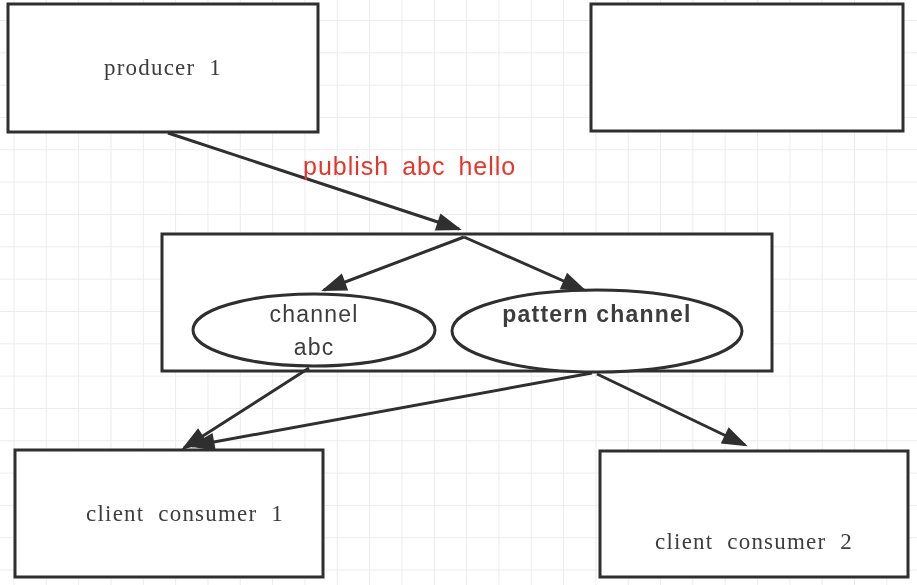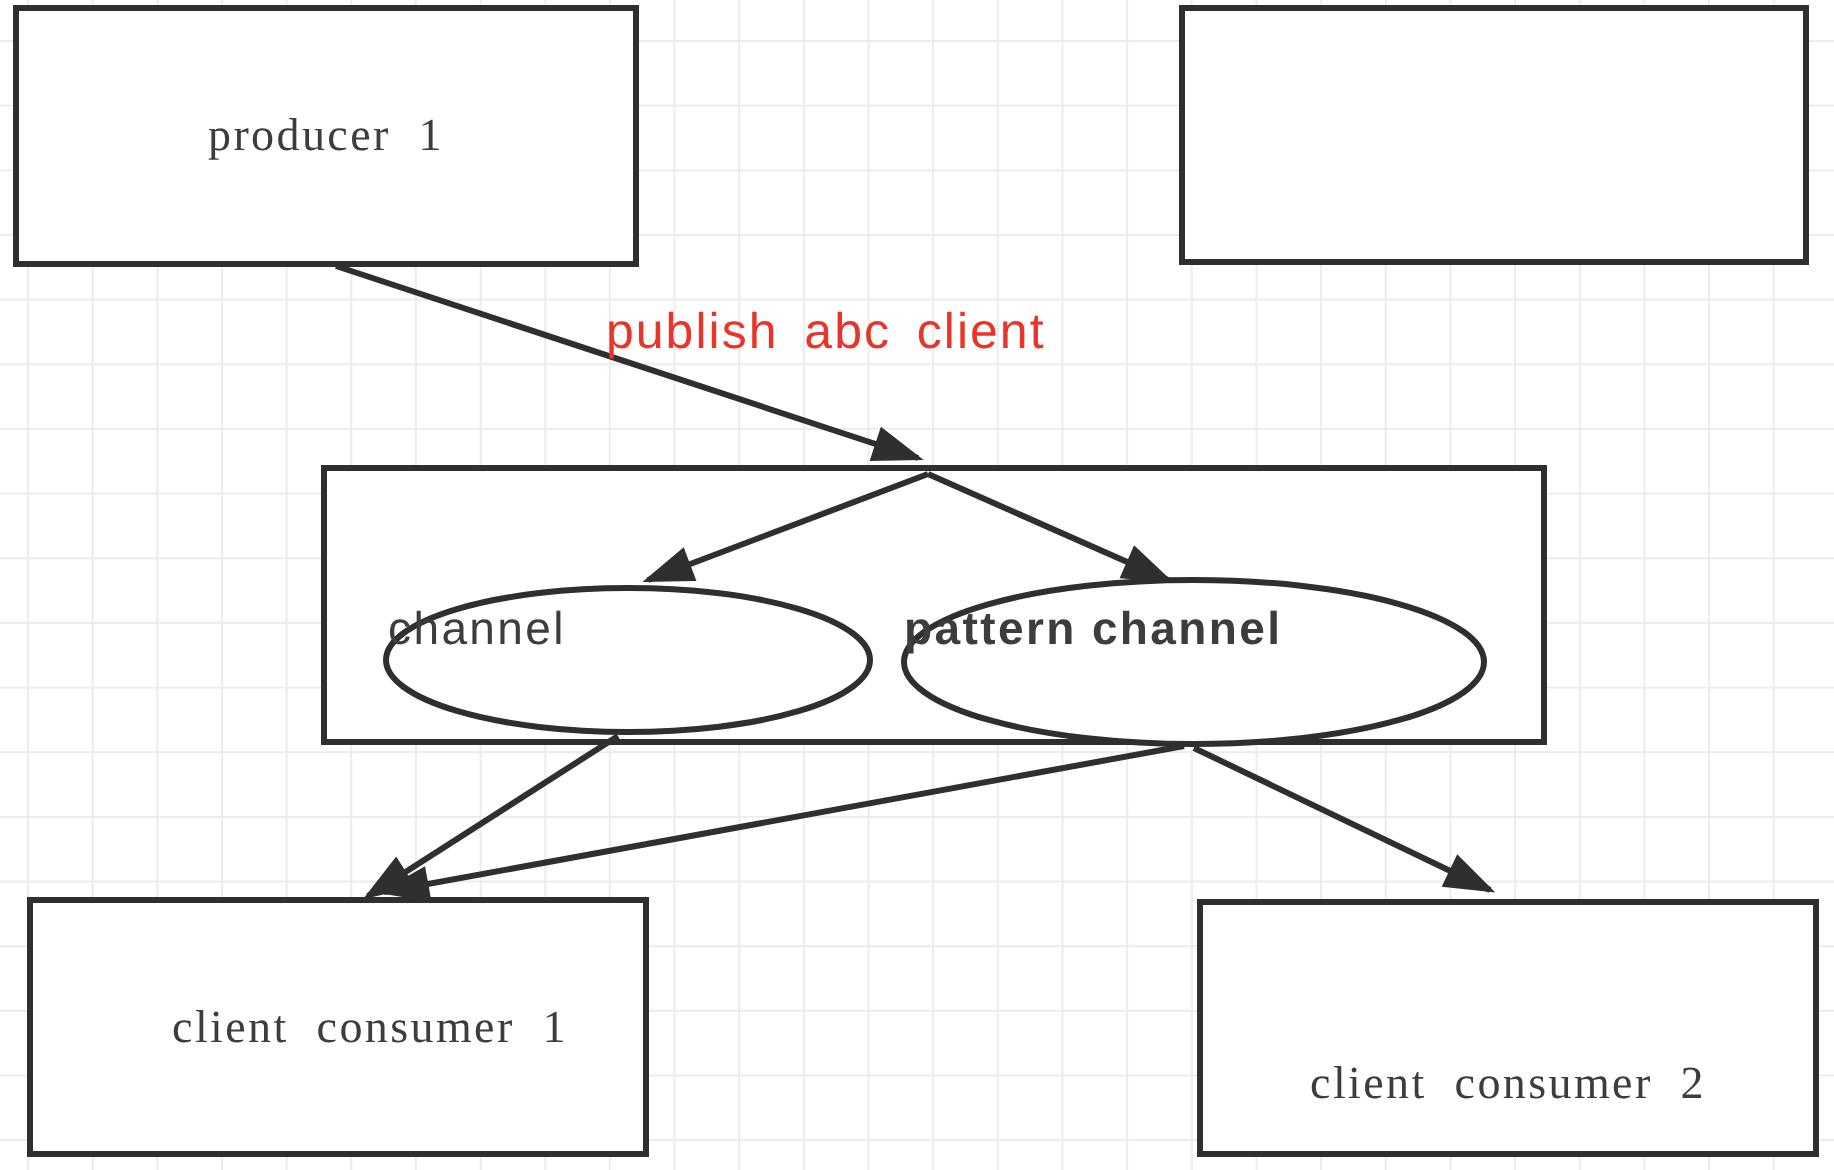--- a/index.html
+++ b/index.html
@@ -42,21 +42,21 @@
   }
   .label.producer-1 { left: 8px;   top: 4px;   width: 310px; height: 128px; }
   .label.producer-2 { left: 591px; top: 4px;   width: 312px; height: 127px; }
   .label.consumer-1 { left: 15px;  top: 450px; width: 340px; height: 127px; }
   .label.consumer-2 { left: 600px; top: 470px; width: 308px; height: 144px; }
   .ellipse-label {
     position: absolute;
     color: #3d3d3d;
     font-size: 23px;
     letter-spacing: 1.2px;
-    text-align: left;
+    text-align: center;
     line-height: 33px;
     pointer-events: none;
   }
   .ellipse-label.channel-abc    { left: 194px; top: 298px; width: 240px; }
   .ellipse-label.pattern-channel{ left: 452px; top: 298px; width: 290px; font-weight: bold; }
   .edge-label {
     position: absolute;
     left: 303px;
     top: 152px;
     font-size: 25px;
@@ -93,24 +93,25 @@
     <line class="edge" x1="464" y1="237" x2="324" y2="290" marker-end="url(#arrowhead)"></line>
     <line class="edge" x1="464" y1="237" x2="584" y2="290" marker-end="url(#arrowhead)"></line>
     <line class="edge" x1="309" y1="368" x2="184" y2="448" marker-end="url(#arrowhead)"></line>
     <line class="edge" x1="592" y1="373" x2="192" y2="446" marker-end="url(#arrowhead)"></line>
     <line class="edge" x1="597" y1="374" x2="745" y2="445" marker-end="url(#arrowhead)"></line>
   </svg>
 
   <div class="label producer-1">producer 1</div>
 
 
-  <div class="edge-label">publish abc client</div>
+  <div class="edge-label">publish abc hello</div>
 
   <div class="ellipse-label channel-abc">
     <div>channel</div>
+    <div>abc</div>
   </div>
 
   <div class="ellipse-label pattern-channel">
     <div>pattern channel</div>
   </div>
 
   <div class="label consumer-1">client consumer 1</div>
 
   <div class="label consumer-2">client consumer 2</div>
 

